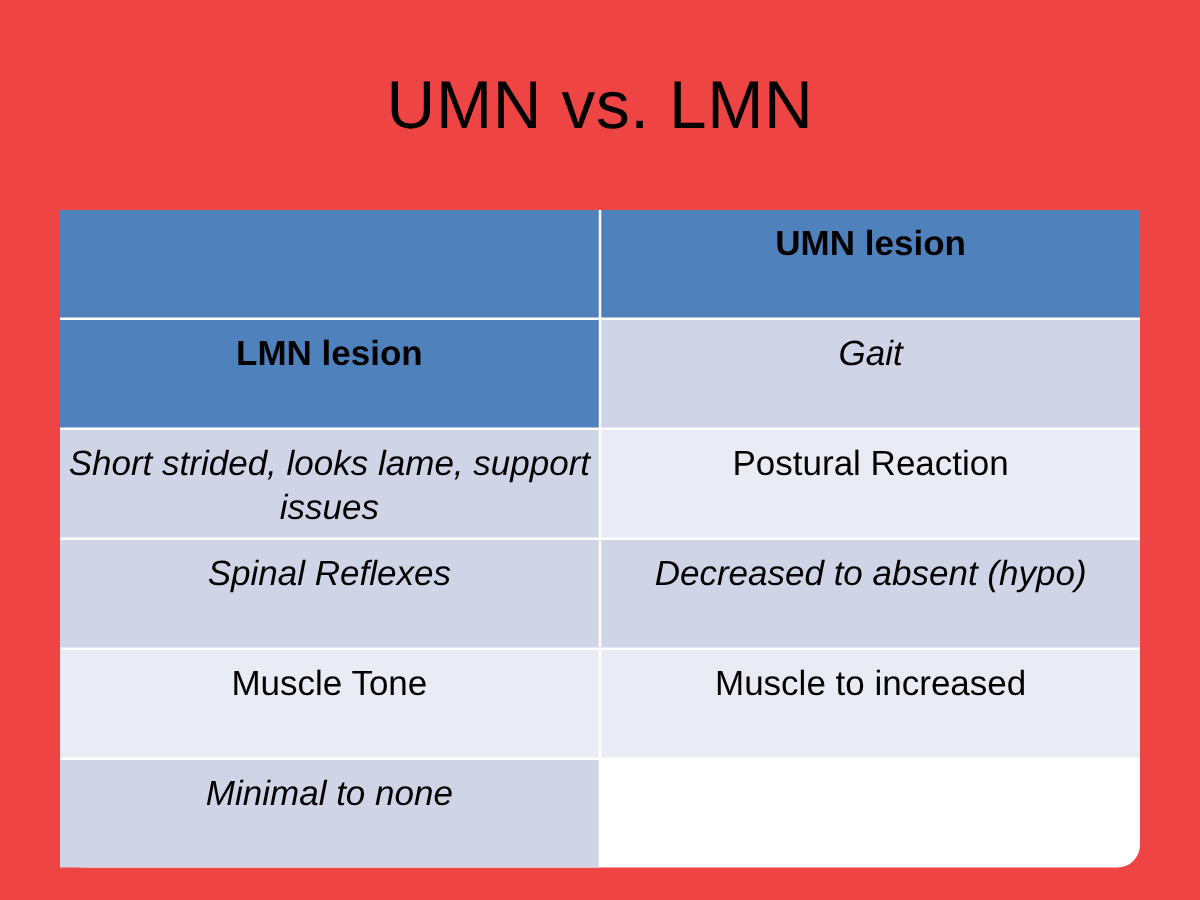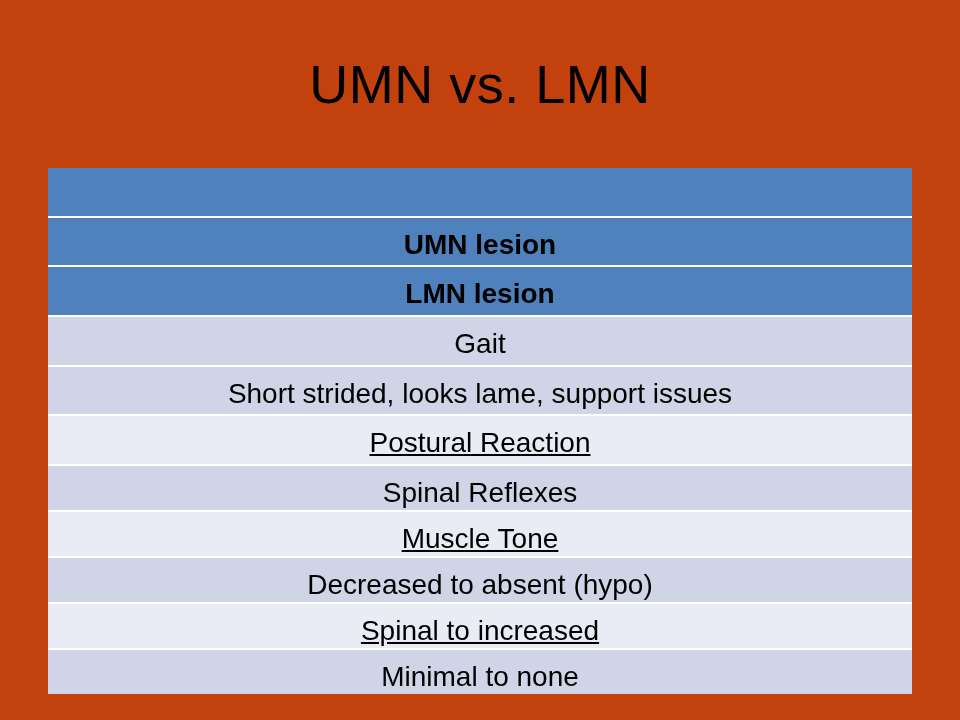--- a/index.html
+++ b/index.html
@@ -8,82 +8,83 @@
     width: 960px;
     height: 720px;
     background: #ffffff;
     overflow: hidden;
     font-family: "Liberation Sans", sans-serif;
   }
   .slide {
     position: relative;
     width: 960px;
     height: 720px;
-    background: #c2410c;
+    background: #ef4444;
   }
   .slide-title {
     position: absolute;
     top: 52px;
     left: 0;
     width: 960px;
     text-align: center;
     font-size: 54px;
     line-height: 1.2;
     color: #000000;
     letter-spacing: 0.5px;
   }
   .lesion-table {
     position: absolute;
     left: 48px;
     top: 168px;
     width: 864px;
     height: 526px;
     display: grid;
-    grid-template-columns: 1fr;
+    grid-template-columns: 1fr 1fr;
     grid-template-rows: repeat(6, 1fr);
     gap: 2px;
     background: #ffffff;
+    border-radius: 18px;
   }
   .cell {
     display: block;
     text-align: center;
     padding: 9px 4px 0 4px;
     font-size: 28px;
     line-height: 1.25;
     color: #000000;
     box-sizing: border-box;
     overflow: hidden;
   }
   .cell.header {
     background: var(--header-fill, #4f81bd);
     font-weight: bold;
   }
-  .cell.band-dark  { background: var(--band-dark,  #cfd5e6); }
-  .cell.band-light { background: var(--band-light, #e9ecf4); text-decoration: underline; }
+  .cell.band-dark  { background: var(--band-dark,  #cfd5e6); font-style: italic; }
+  .cell.band-light { background: var(--band-light, #e9ecf4); }
 </style>
 </head>
 <body>
 
 <div class="slide">
 
   <div class="slide-title">UMN vs. LMN</div>
 
   <div class="lesion-table">
 
     <div class="cell header"></div>
     <div class="cell header">UMN lesion</div>
     <div class="cell header">LMN lesion</div>
 
     <div class="cell band-dark">Gait</div>
     <div class="cell band-dark">Short strided, looks lame, support issues</div>
 
     <div class="cell band-light">Postural Reaction</div>
 
     <div class="cell band-dark">Spinal Reflexes</div>
+    <div class="cell band-dark">Decreased to absent (hypo)</div>
+
     <div class="cell band-light">Muscle Tone</div>
-
-    <div class="cell band-dark">Decreased to absent (hypo)</div>
-    <div class="cell band-light">Spinal to increased</div>
+    <div class="cell band-light">Muscle to increased</div>
 
     <div class="cell band-dark">Minimal to none</div>
 
   </div>
 </div>
 
 </body></html>

